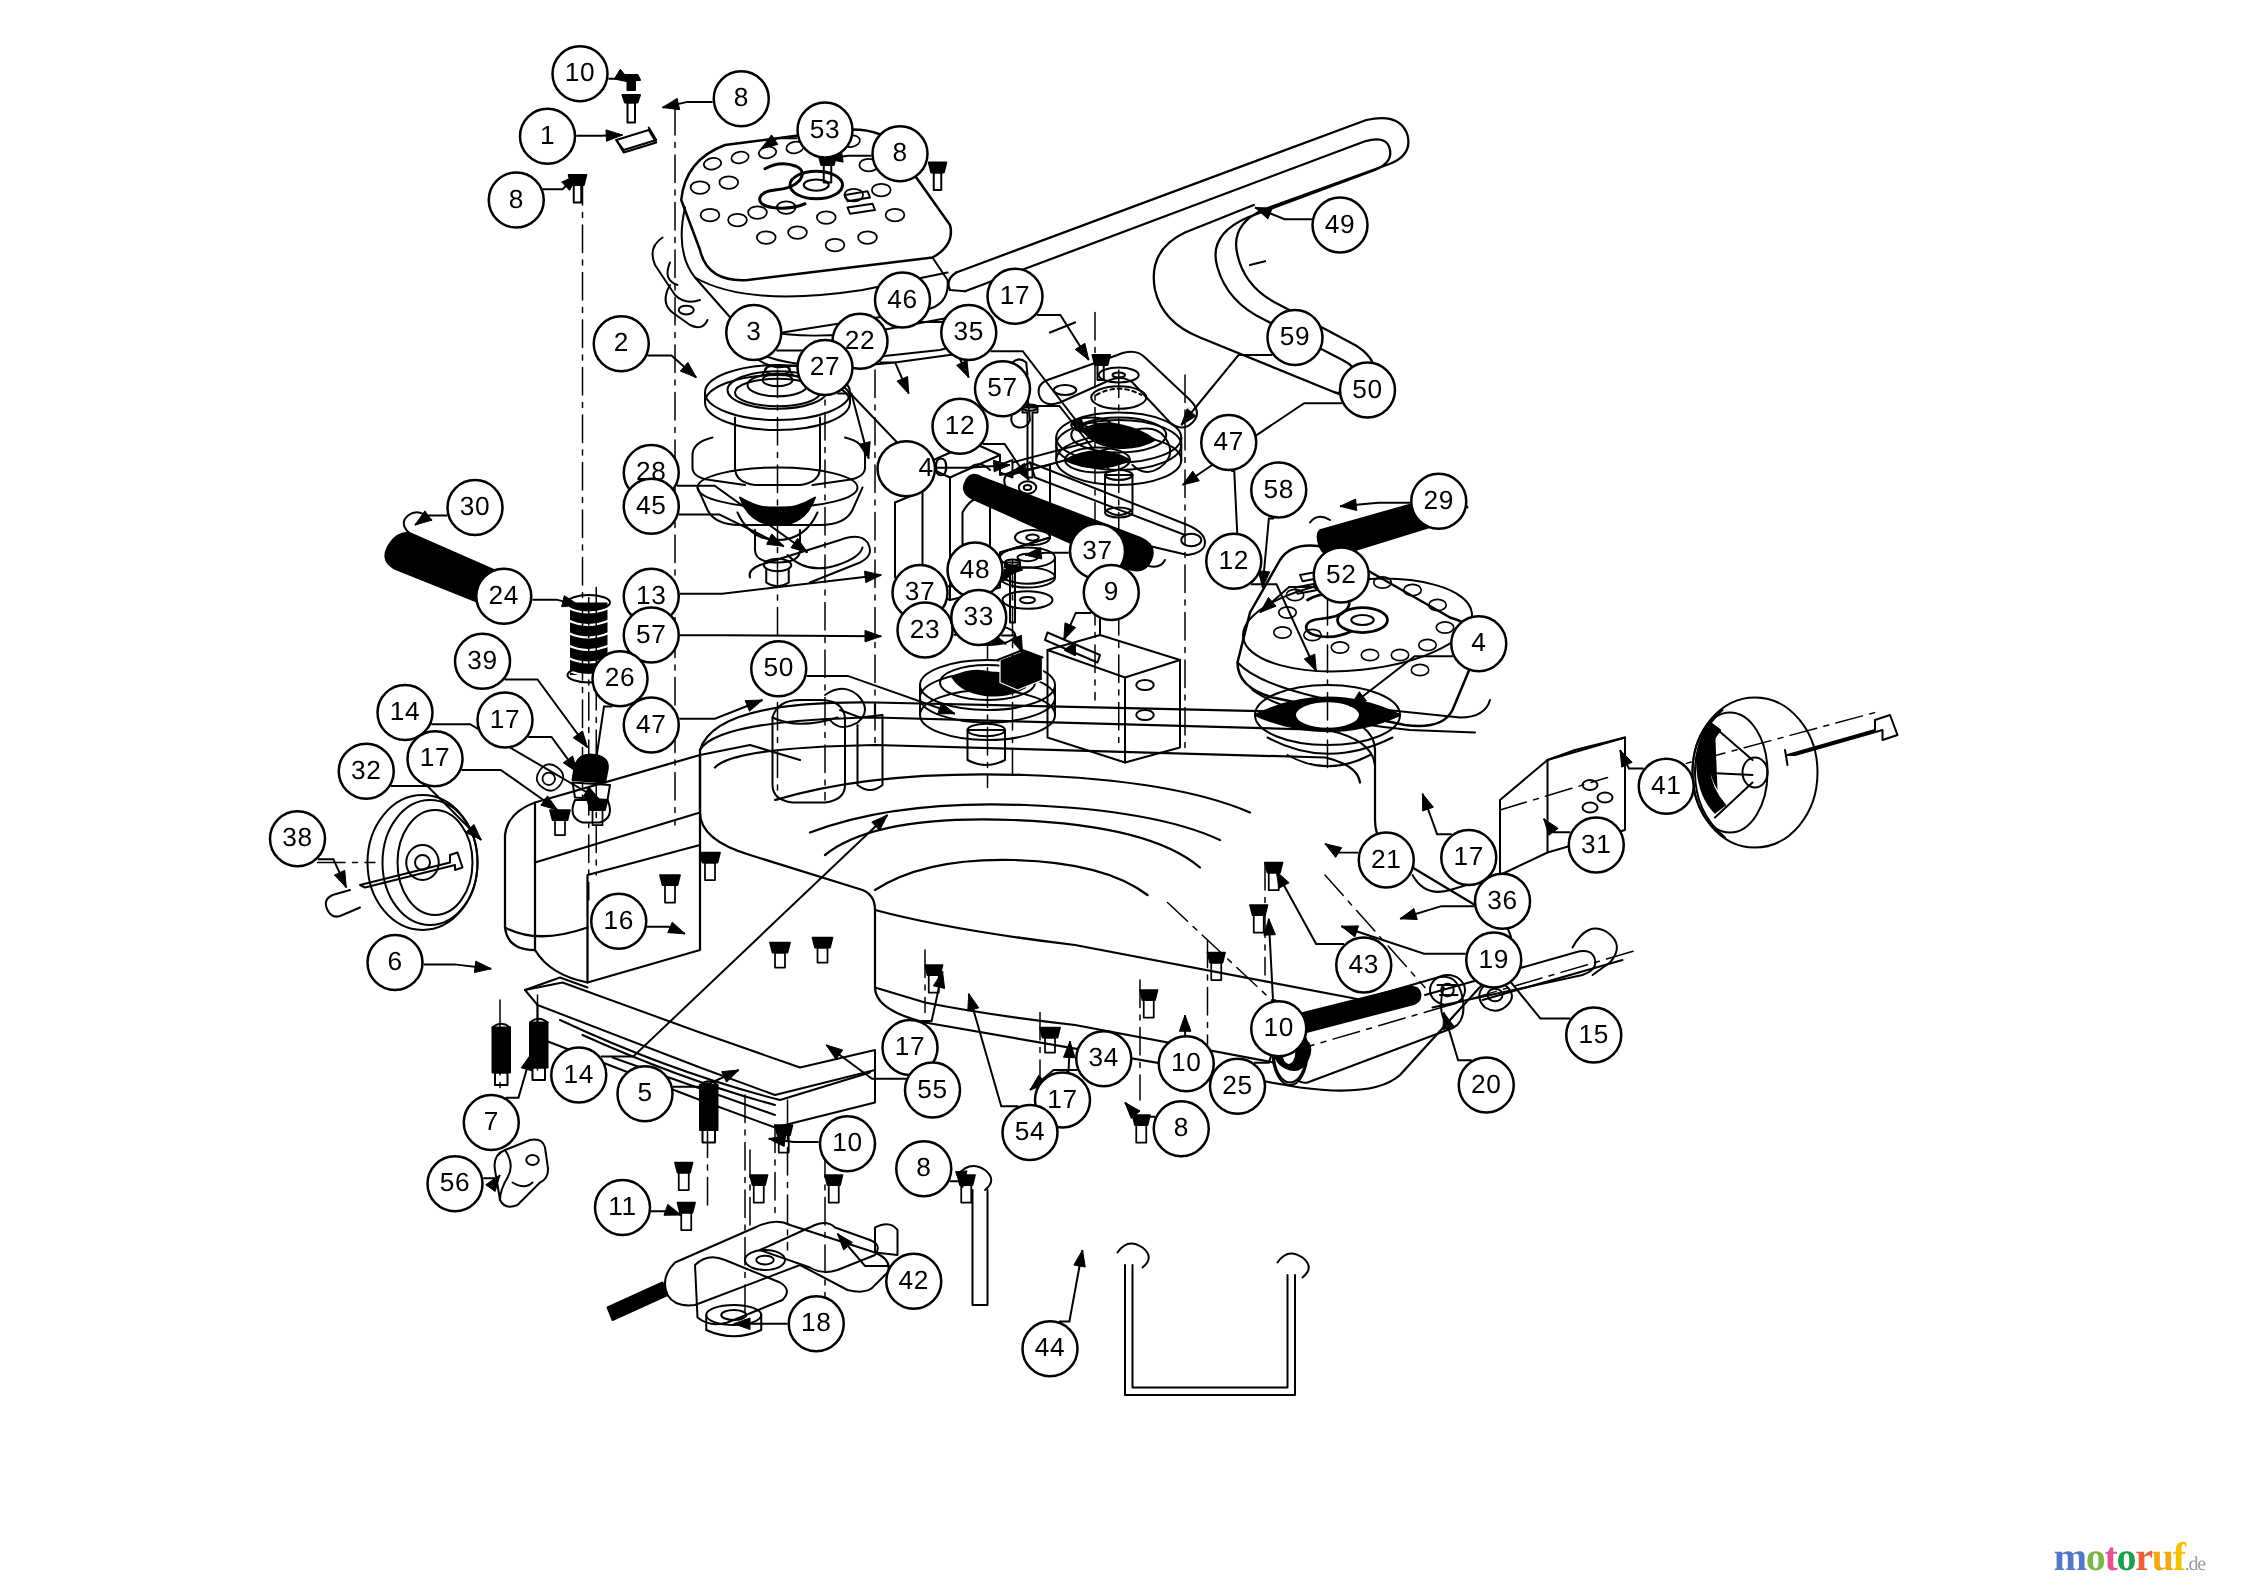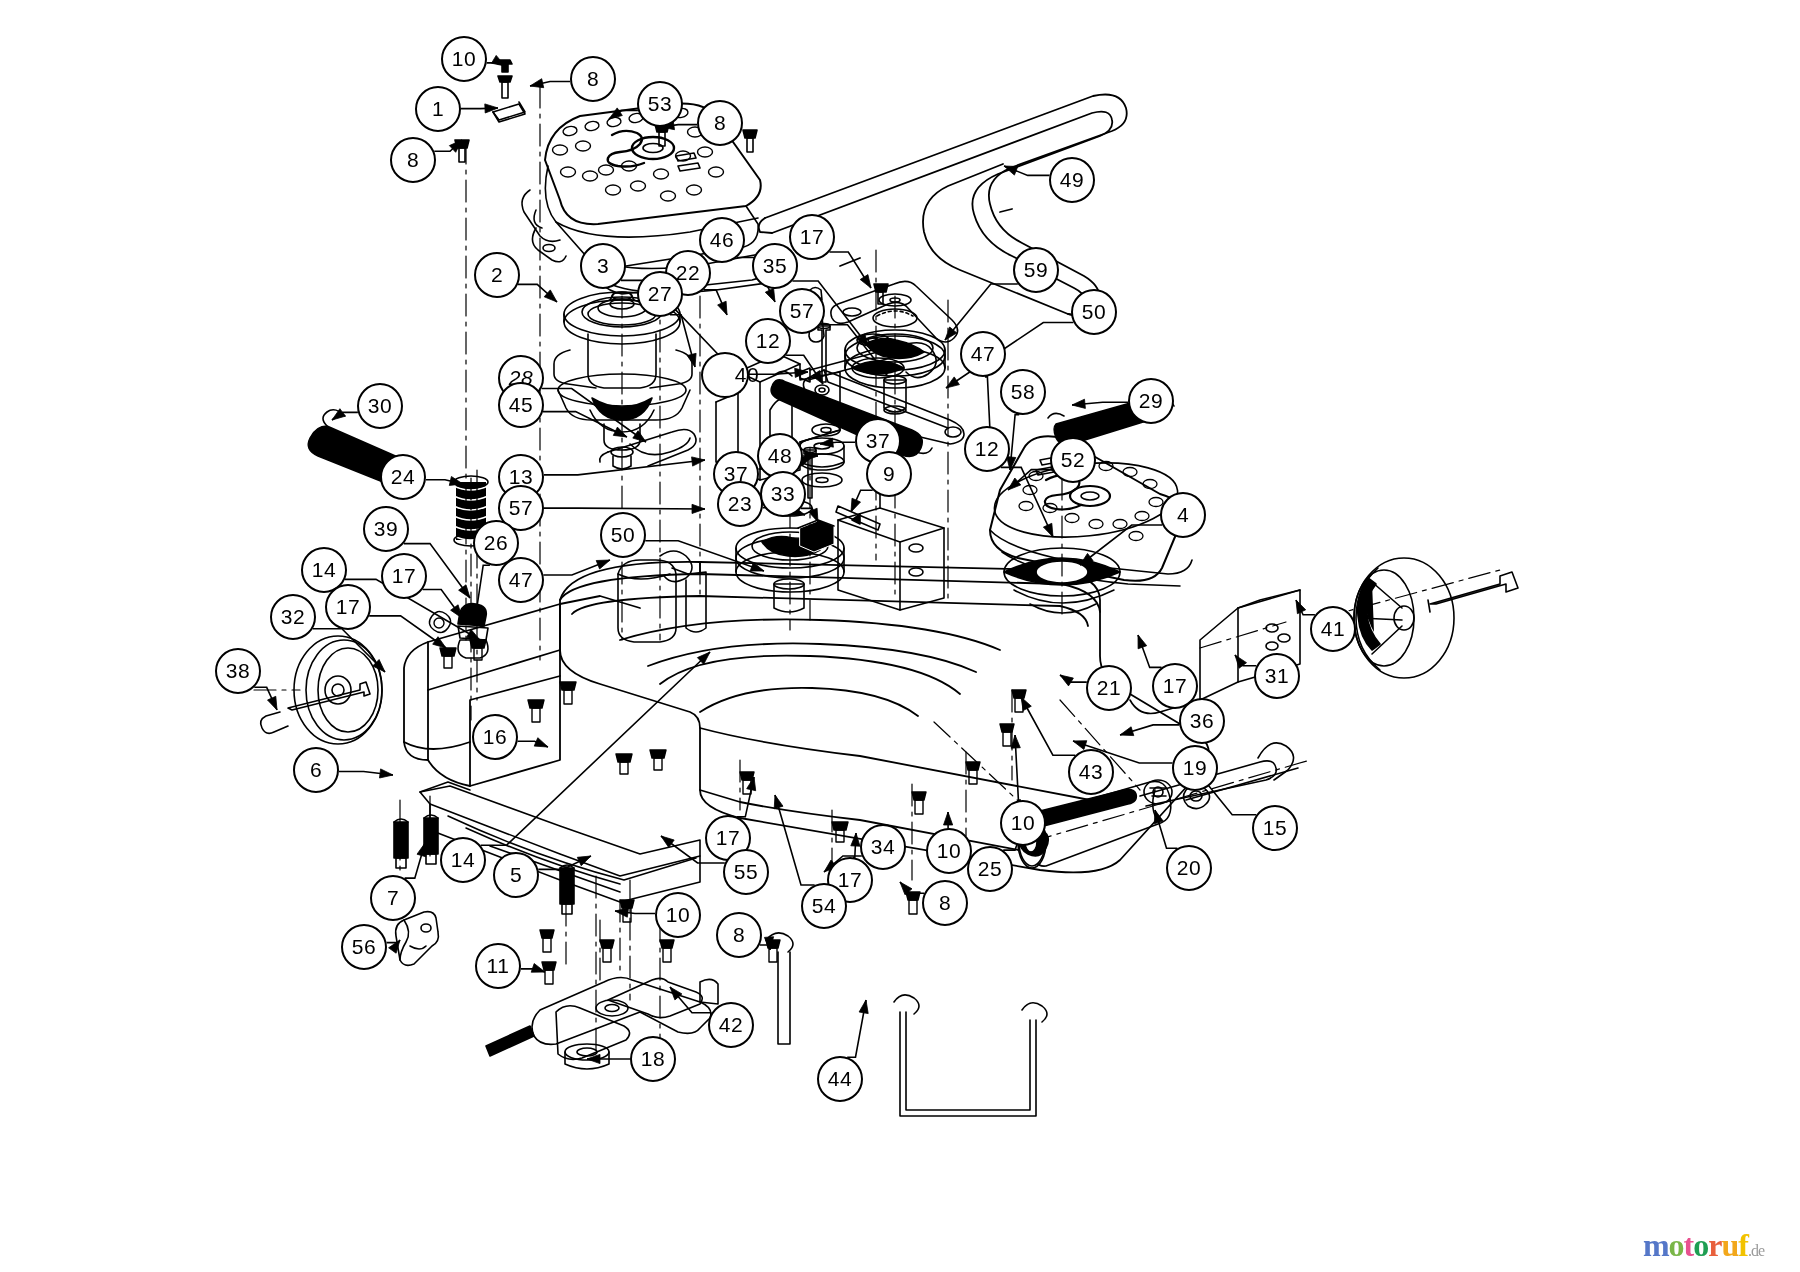--- a/index.html
+++ b/index.html
@@ -747,21 +747,21 @@
       <div class="callout" style="left: 789px; top: 214px;">17</div>
       <div class="callout" style="left: 474px; top: 252px;">2</div>
       <div class="callout" style="left: 580px; top: 243px;">3</div>
       <div class="callout" style="left: 665px; top: 250px;">22</div>
       <div class="callout" style="left: 752px; top: 243px;">35</div>
       <div class="callout" style="left: 1013px; top: 247px;">59</div>
       <div class="callout" style="left: 637px; top: 271px;">27</div>
       <div class="callout" style="left: 779px; top: 288px;">57</div>
       <div class="callout" style="left: 1071px; top: 289px;">50</div>
       <div class="callout" style="left: 745px; top: 318px;">12</div>
-      <div class="callout" style="left: 498px; top: 355px; font-style: italic;">28</div>
+      <div class="callout" style="left: 498px; top: 355px;">28</div>
       <div class="callout" style="left: 701px; top: 352px; padding-left: 44px;">40</div>
       <div class="callout" style="left: 960px; top: 331px;">47</div>
       <div class="callout" style="left: 498px; top: 382px;">45</div>
       <div class="callout" style="left: 357px; top: 383px;">30</div>
       <div class="callout" style="left: 1000px; top: 369px;">58</div>
       <div class="callout" style="left: 1128px; top: 378px;">29</div>
       <div class="callout" style="left: 855px; top: 418px;">37</div>
       <div class="callout" style="left: 964px; top: 426px;">12</div>
       <div class="callout" style="left: 1050px; top: 437px;">52</div>
       <div class="callout" style="left: 380px; top: 454px;">24</div>

